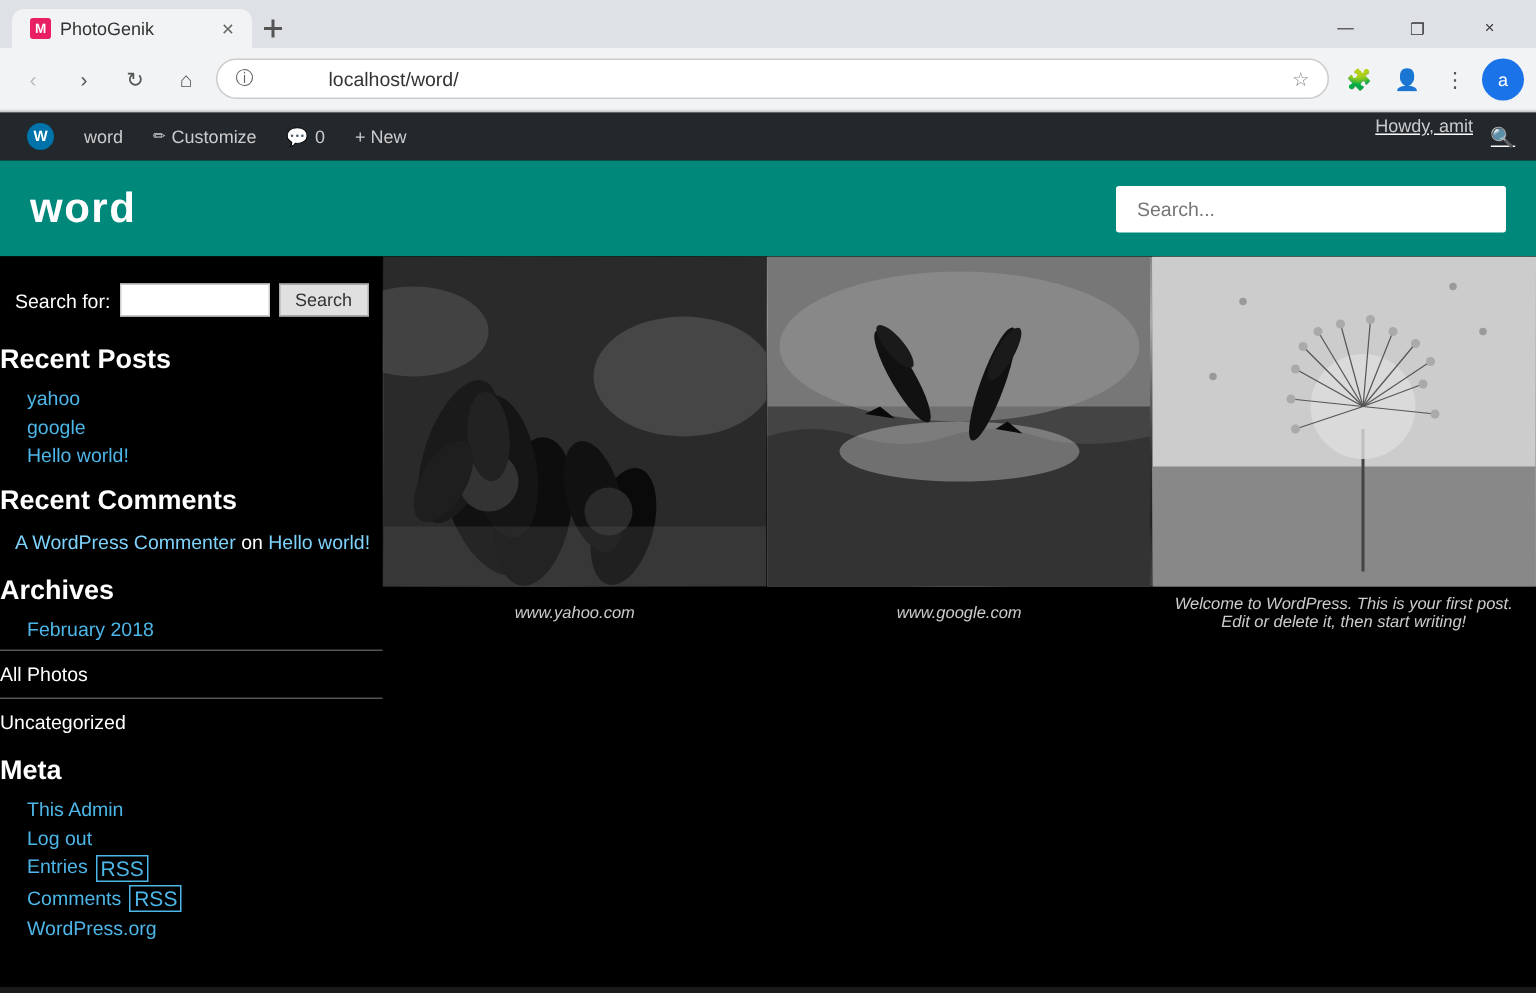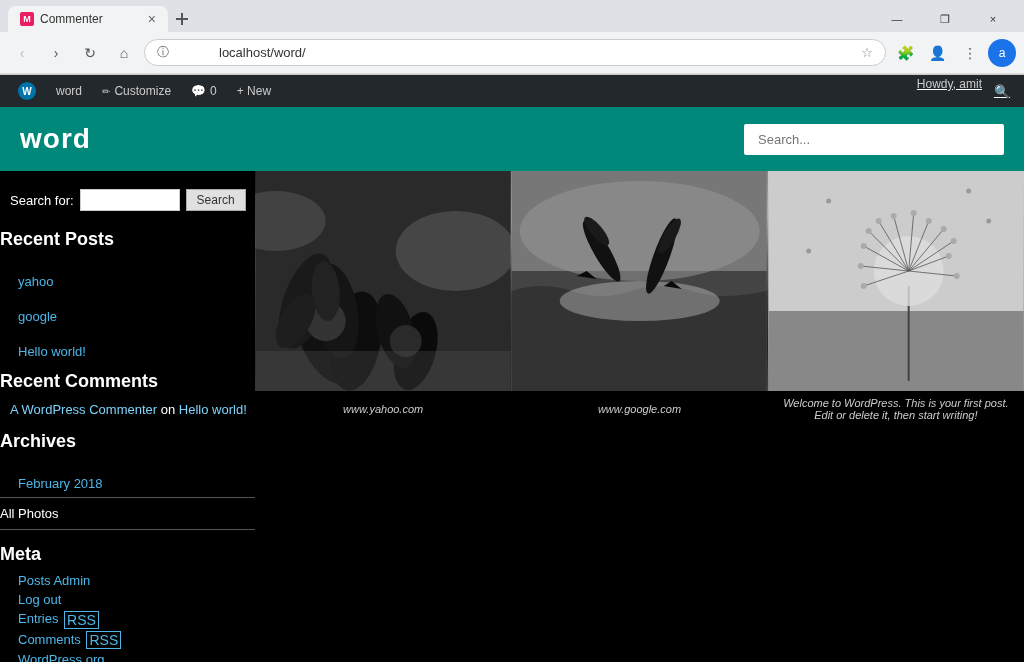--- a/index.html
+++ b/index.html
@@ -218,21 +218,20 @@
       color: #fff;
       padding: 10px 0 6px 0;
       margin-left: 0;
     }
     .sidebar-link {
       display: block;
       color: #4db6e8;
       text-decoration: none;
       font-size: 13px;
       padding: 2px 0 2px 18px;
-      margin-top: 16px;
     }
     .sidebar-comment-text {
       font-size: 13px;
       color: #fff;
       padding: 4px 0 4px 10px;
     }
     .sidebar-comment-text a { color: #7dd3fc; text-decoration: none; }
 
     .all-photos-section {
       border-top: 1px solid #555;
@@ -356,21 +355,21 @@
       margin-top: 20px;
     }
   </style>
 </head>
 <body>
 
 <div class="browser-chrome">
   <div class="tab-bar">
     <div class="tab">
       <div class="tab-favicon">M</div>
-      <span>Commenter</span>
+      <span>PhotoGenik</span>
       <span class="tab-close">×</span>
     </div>
     <div class="tab-new">
       <svg width="16" height="16" viewBox="0 0 16 16">
           <rect x="7" y="2" width="2" height="12" fill="#555"></rect>
           <rect x="2" y="7" width="12" height="2" fill="#555"></rect>
         </svg>
     </div>
     <div class="window-controls">
       <button class="win-btn">—</button>
@@ -450,23 +449,24 @@
       <a href="#">Hello world!</a>
     </div>
 
     <div class="sidebar-section-title">Archives</div>
     <a class="sidebar-link" href="#">February 2018</a>
 
     <div class="all-photos-section">
       <a class="all-photos-link" href="#">All Photos</a>
     </div>
 
+    <a class="uncategorized-link" href="#">Uncategorized</a>
 
     <div class="sidebar-section-title">Meta</div>
-    <a class="meta-link" href="#">Posts Admin</a>
+    <a class="meta-link" href="#">This Admin</a>
     <a class="meta-link" href="#">Log out</a>
     <a class="meta-link" href="#">Entries <span class="rss-text">RSS</span></a>
     <a class="meta-link" href="#">Comments <span class="rss-text">RSS</span></a>
     <a class="meta-link" href="#">WordPress.org</a>
   </div>
 
   <div class="content-area">
     <div class="photo-grid">
 
       <div class="photo-item">

